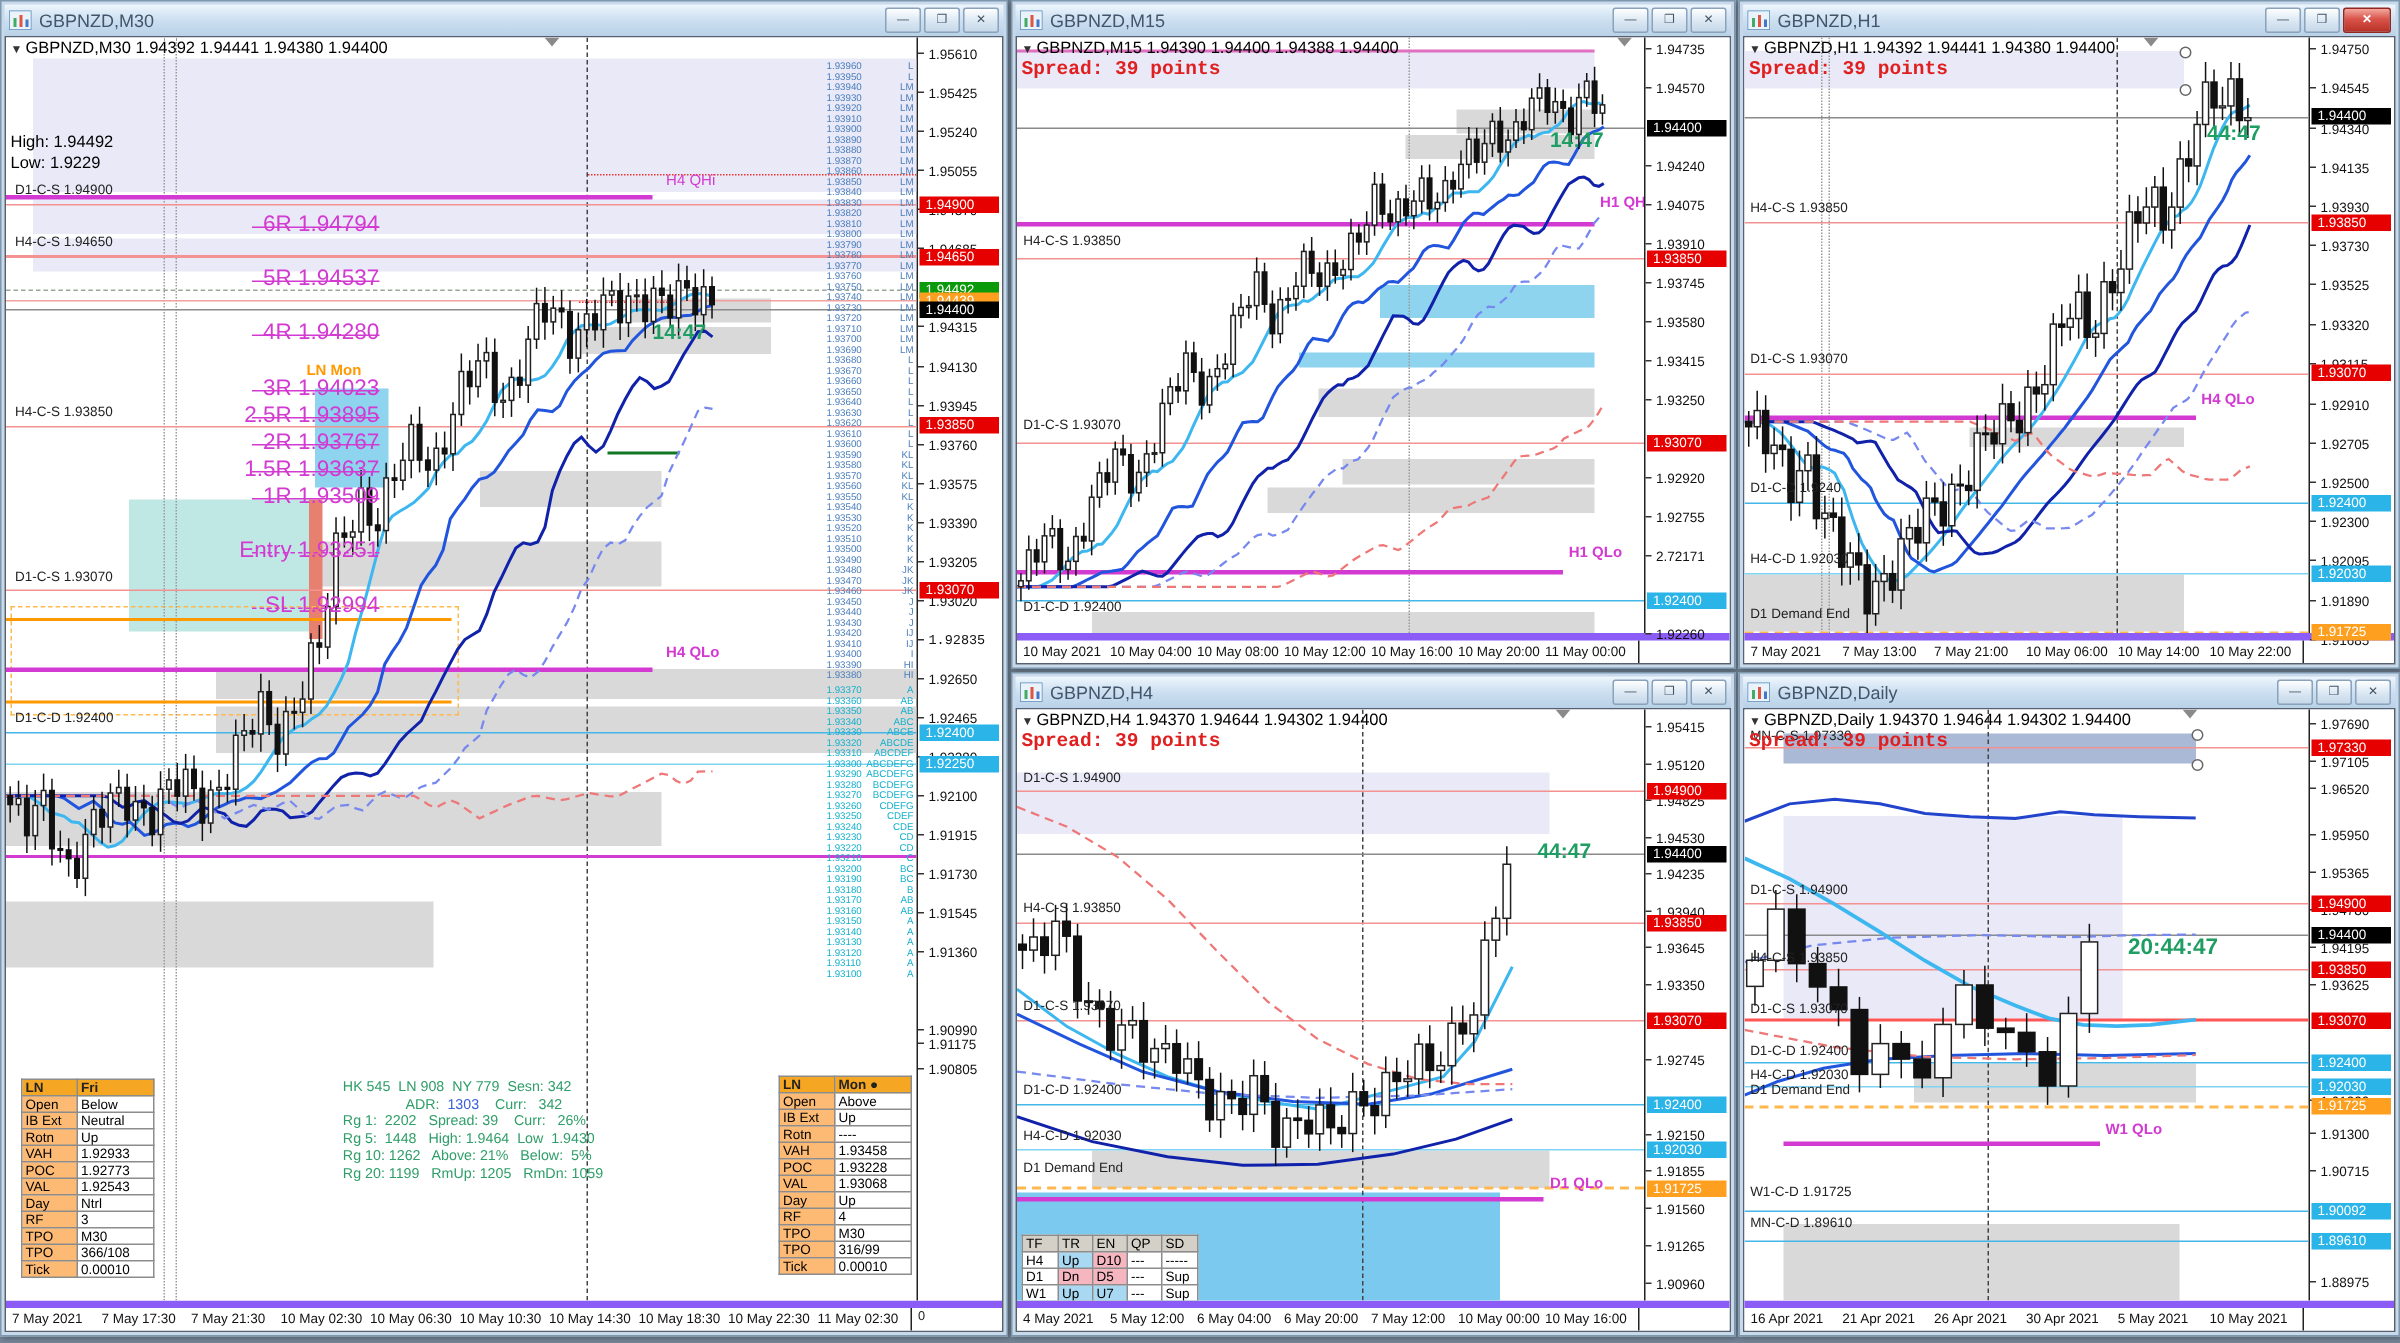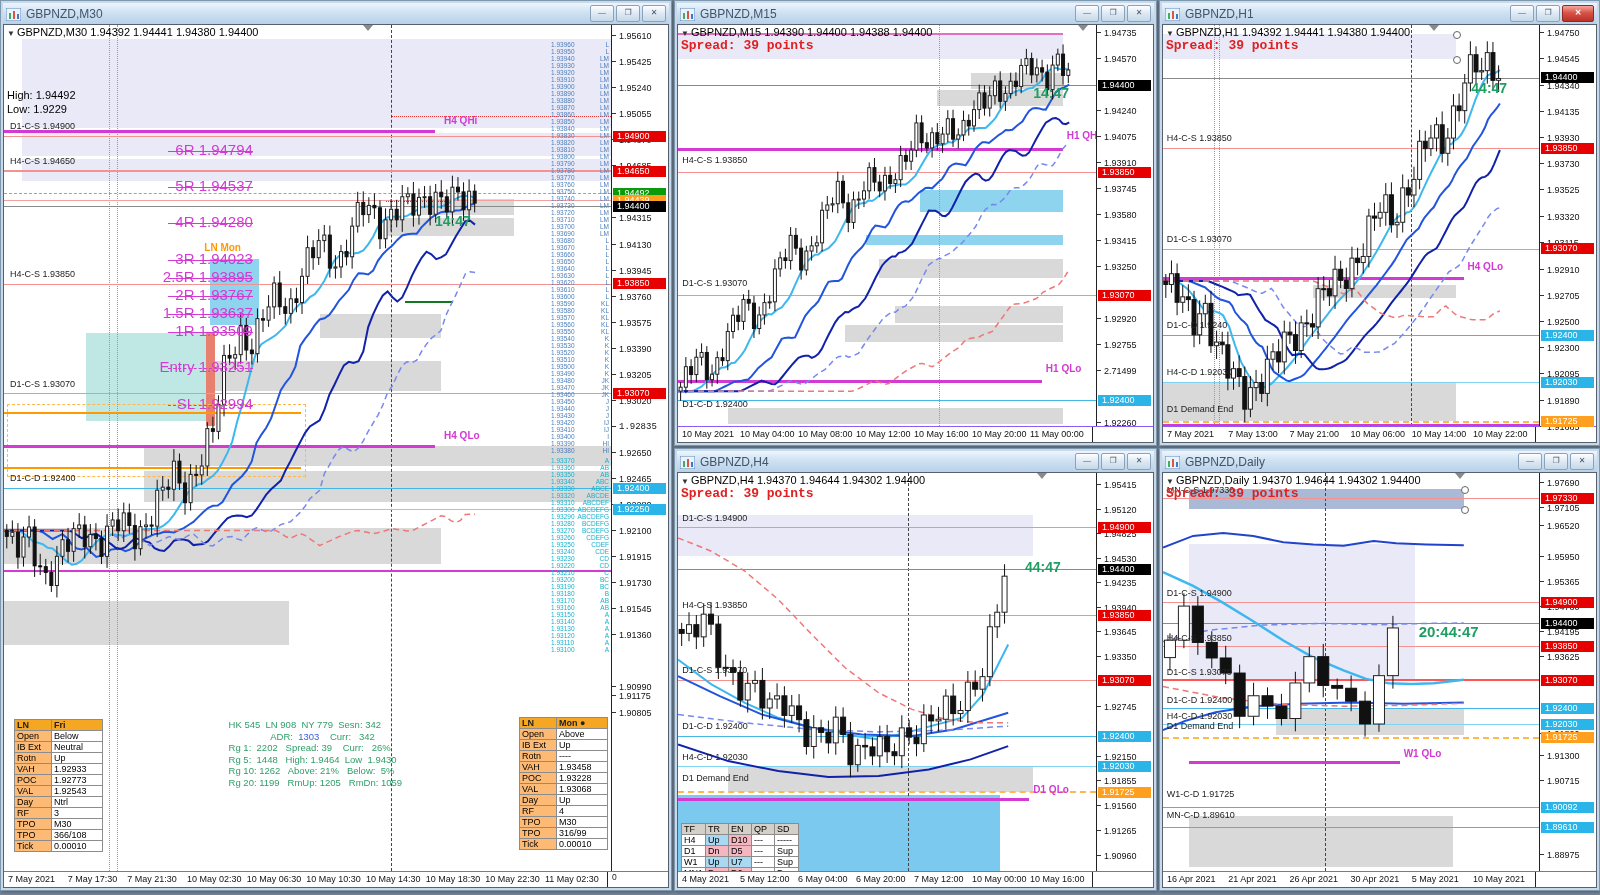--- a/index.html
+++ b/index.html
@@ -9,21 +9,21 @@
   .titlebar{height:21px;display:flex;align-items:center;gap:5px;padding:0 3px;background:linear-gradient(#eef6fd,#cfe1f2 45%,#b9d1e7)}
   .wicon{width:15px;height:13px;display:inline-block}
   .wtitle{font-size:12px;color:#41556b;flex:1;white-space:nowrap}
   .wbtns{display:flex;gap:2px}
   .wbtn{width:22px;height:15px;border:1px solid #8aa2ba;border-radius:2px;background:linear-gradient(#feffff,#dde9f4 50%,#c6d8e9);font-size:8px;line-height:13px;text-align:center;color:#456;cursor:pointer}
   .wbtn.closeA{background:linear-gradient(#f4a79d,#d9534a 45%,#b93226);color:#fff;border-color:#93281e;width:30px;font-weight:bold}
   .chart{position:absolute;left:2px;right:2px;top:23px;bottom:2px;background:#fff;border:1px solid #55616e;display:flex;flex-direction:column;box-sizing:border-box}
   .chart-main{flex:1;display:flex;min-height:0}
   .plot{flex:1;position:relative;overflow:hidden;background:#fff}
   .scale{width:56px;border-left:1px solid #222;position:relative;font-size:9px;background:#fff}
-  .axis-row{height:15px;border-top:1px solid #8b5cf6;display:flex;font-size:9px;background:#fff}
+  .axis-row{height:15px;border-top:5px solid #8b5cf6;display:flex;font-size:9px;background:#fff}
   .axis{flex:1;position:relative}
   .axis-corner{width:56px;border-left:1px solid #222;font-size:8.5px;color:#222;padding-left:4px}
   .hdr{position:absolute;top:1px;left:3px;font-size:11px;color:#000;z-index:7;white-space:nowrap}
   .hdr .tri{font-size:8px;color:#333;margin-right:2px}
   .cmt{position:absolute;top:13px;left:3px;font-size:13px;font-weight:bold;font-family:"Liberation Mono",monospace;color:#e02020;z-index:7;white-space:nowrap}
   .hl{position:absolute;left:3px;font-size:11px;color:#000;z-index:7}
   .zone{position:absolute;z-index:1}
   .hline{position:absolute;z-index:2}
   .vline{position:absolute;top:0;bottom:0;width:0;z-index:2}
   .lnlabel{position:absolute;font-size:9px;color:#222;z-index:5;white-space:nowrap}
@@ -284,21 +284,21 @@
               <line x1="465.1048235294118" y1="154.47385922449976" x2="465.1048235294118" y2="195.31329985402326" stroke="#111" stroke-width="1"></line>
               <rect x="463.6048235294118" y="166.18403229758061" width="3" height="18.593844441336074" fill="#fff" stroke="#222" stroke-width="1"></rect>
               <line x1="470.6749411764706" y1="159.36353875403896" x2="470.6749411764706" y2="187.41178955836884" stroke="#111" stroke-width="1"></line>
               <rect x="469.1749411764706" y="166.18403229758061" width="3" height="11.92609066049323" fill="#111" stroke="#111" stroke-width="1"></rect>
             </svg>
             <div class="lnlabel" style="left: 1%; top: 95.6951px;">D1-C-S 1.94900</div>
             <div class="lnlabel" style="left: 1%; top: 130.919px;">H4-C-S 1.94650</div>
             <div class="lnlabel" style="left: 1%; top: 243.635px;">H4-C-S 1.93850</div>
             <div class="lnlabel" style="left: 1%; top: 353.533px;">D1-C-S 1.93070</div>
             <div class="lnlabel" style="left: 1%; top: 447.932px;">D1-C-D 1.92400</div>
-            <div class="lnlabel" style="left: 72.5%; top: 90.0593px; color: rgb(210, 58, 210); font-weight: bold; font-size: 10px;">H4 QHi</div>
+            <div class="lnlabel" style="left: 72.5%; top: 90.0593px; color: rgb(210, 58, 210); font-weight: normal; font-size: 10px;">H4 QHi</div>
             <div class="lnlabel" style="left: 72.5%; top: 404.959px; color: rgb(210, 58, 210); font-weight: bold; font-size: 10px;">H4 QLo</div>
             <div class="lnlabel" style="left: 33%; top: 216.865px; color: rgb(255, 153, 0); font-weight: bold; font-size: 10px;">LN Mon</div>
             <div class="rline" style="left: 27%; width: 14%; top: 125.97px;"></div>
             <div class="rlab" style="right: 59%; top: 115.97px;">6R 1.94794</div>
             <div class="rline" style="left: 27%; width: 14%; top: 162.18px;"></div>
             <div class="rlab" style="right: 59%; top: 152.18px;">5R 1.94537</div>
             <div class="rline" style="left: 27%; width: 14%; top: 198.39px;"></div>
             <div class="rlab" style="right: 59%; top: 188.39px;">4R 1.94280</div>
             <div class="rline" style="left: 27%; width: 14%; top: 234.6px;"></div>
             <div class="rlab" style="right: 59%; top: 224.6px;">3R 1.94023</div>
@@ -1033,21 +1033,21 @@
             <div class="tick" style="top: 28.9759px;"><i></i><b>1.94570</b></div>
             <div class="tick" style="top: 80.9277px;"><i></i><b>1.94240</b></div>
             <div class="tick" style="top: 106.904px;"><i></i><b>1.94075</b></div>
             <div class="tick" style="top: 132.88px;"><i></i><b>1.93910</b></div>
             <div class="tick" style="top: 158.855px;"><i></i><b>1.93745</b></div>
             <div class="tick" style="top: 184.831px;"><i></i><b>1.93580</b></div>
             <div class="tick" style="top: 210.807px;"><i></i><b>1.93415</b></div>
             <div class="tick" style="top: 236.783px;"><i></i><b>1.93250</b></div>
             <div class="tick" style="top: 288.735px;"><i></i><b>1.92920</b></div>
             <div class="tick" style="top: 314.711px;"><i></i><b>1.92755</b></div>
-            <div class="tick" style="top: 340.687px;"><i></i><b>2.71499</b></div>
+            <div class="tick" style="top: 340.687px;"><i></i><b>2.72171</b></div>
             <div class="tick" style="top: 392.639px;"><i></i><b>1.92260</b></div>
             <div class="pbadge" style="top: 55.239px; background: rgb(0, 0, 0);">1.94400</div>
             <div class="pbadge" style="top: 141.825px; background: rgb(230, 0, 0);">1.93850</div>
             <div class="pbadge" style="top: 264.62px; background: rgb(230, 0, 0);">1.93070</div>
             <div class="pbadge" style="top: 370.098px; background: rgb(42, 180, 232);">1.92400</div>
           </div>
     </div>
         <div class="axis-row">
           <div class="axis">
             <div class="tlab" style="left: 4px;">10 May 2021</div>

